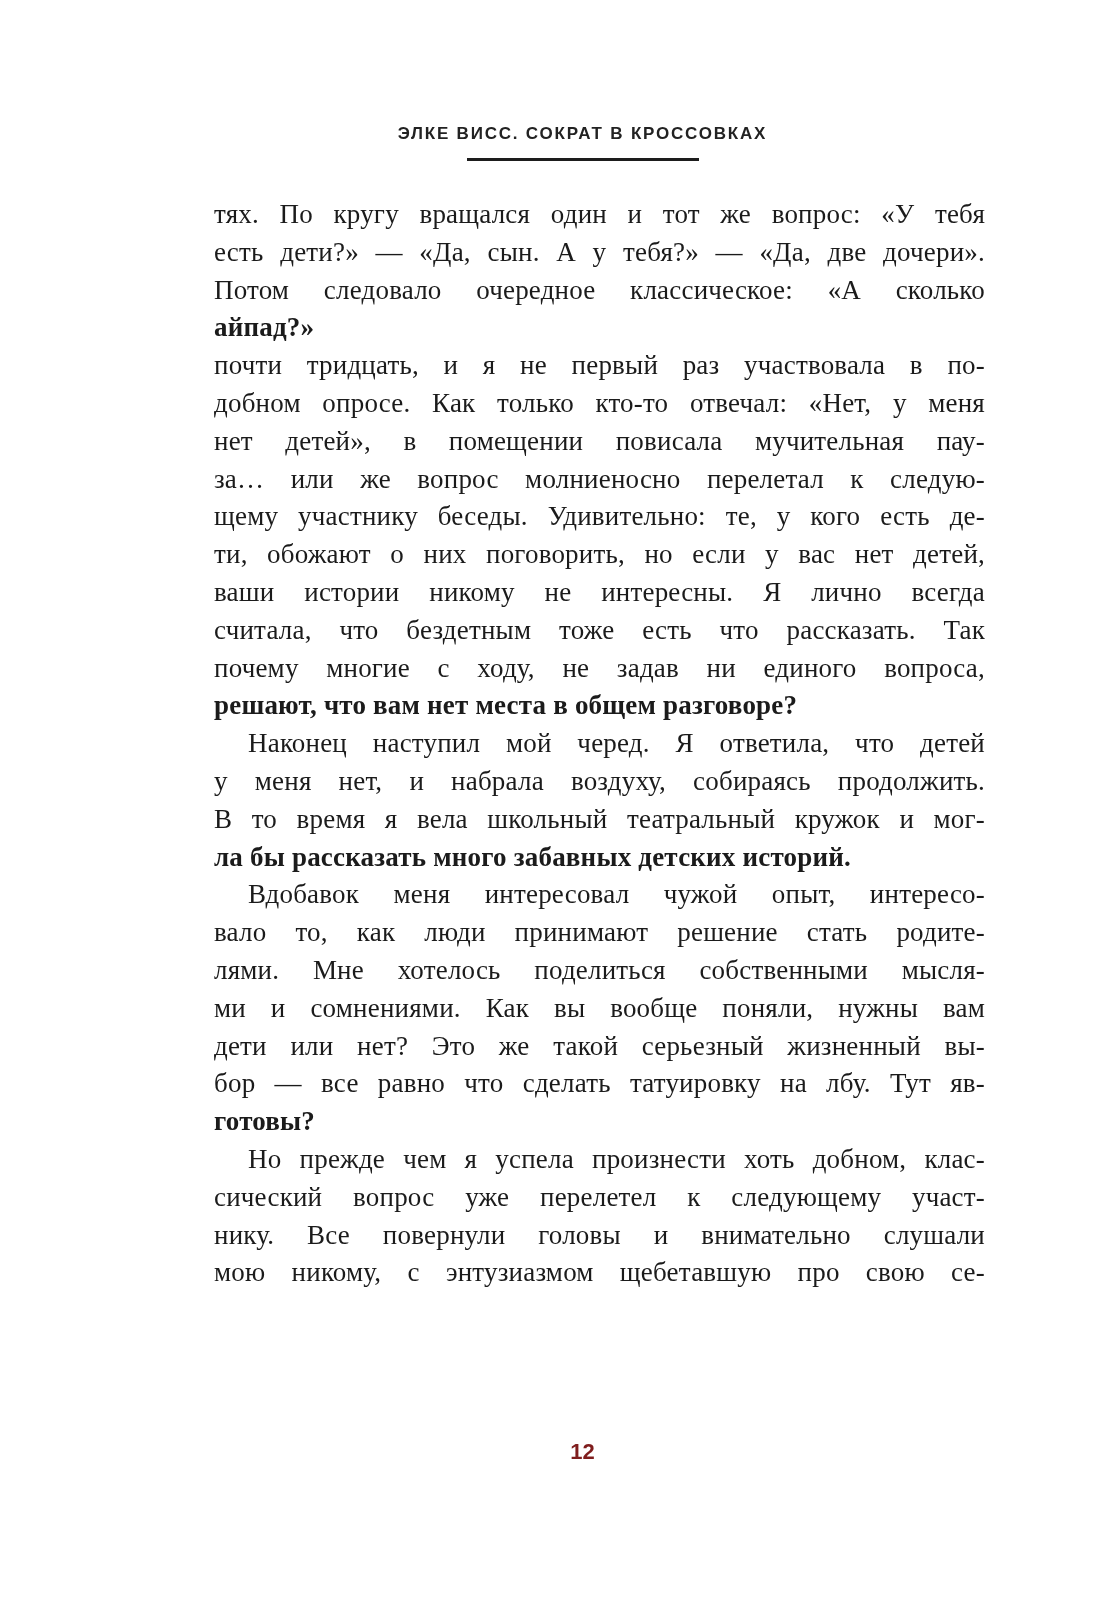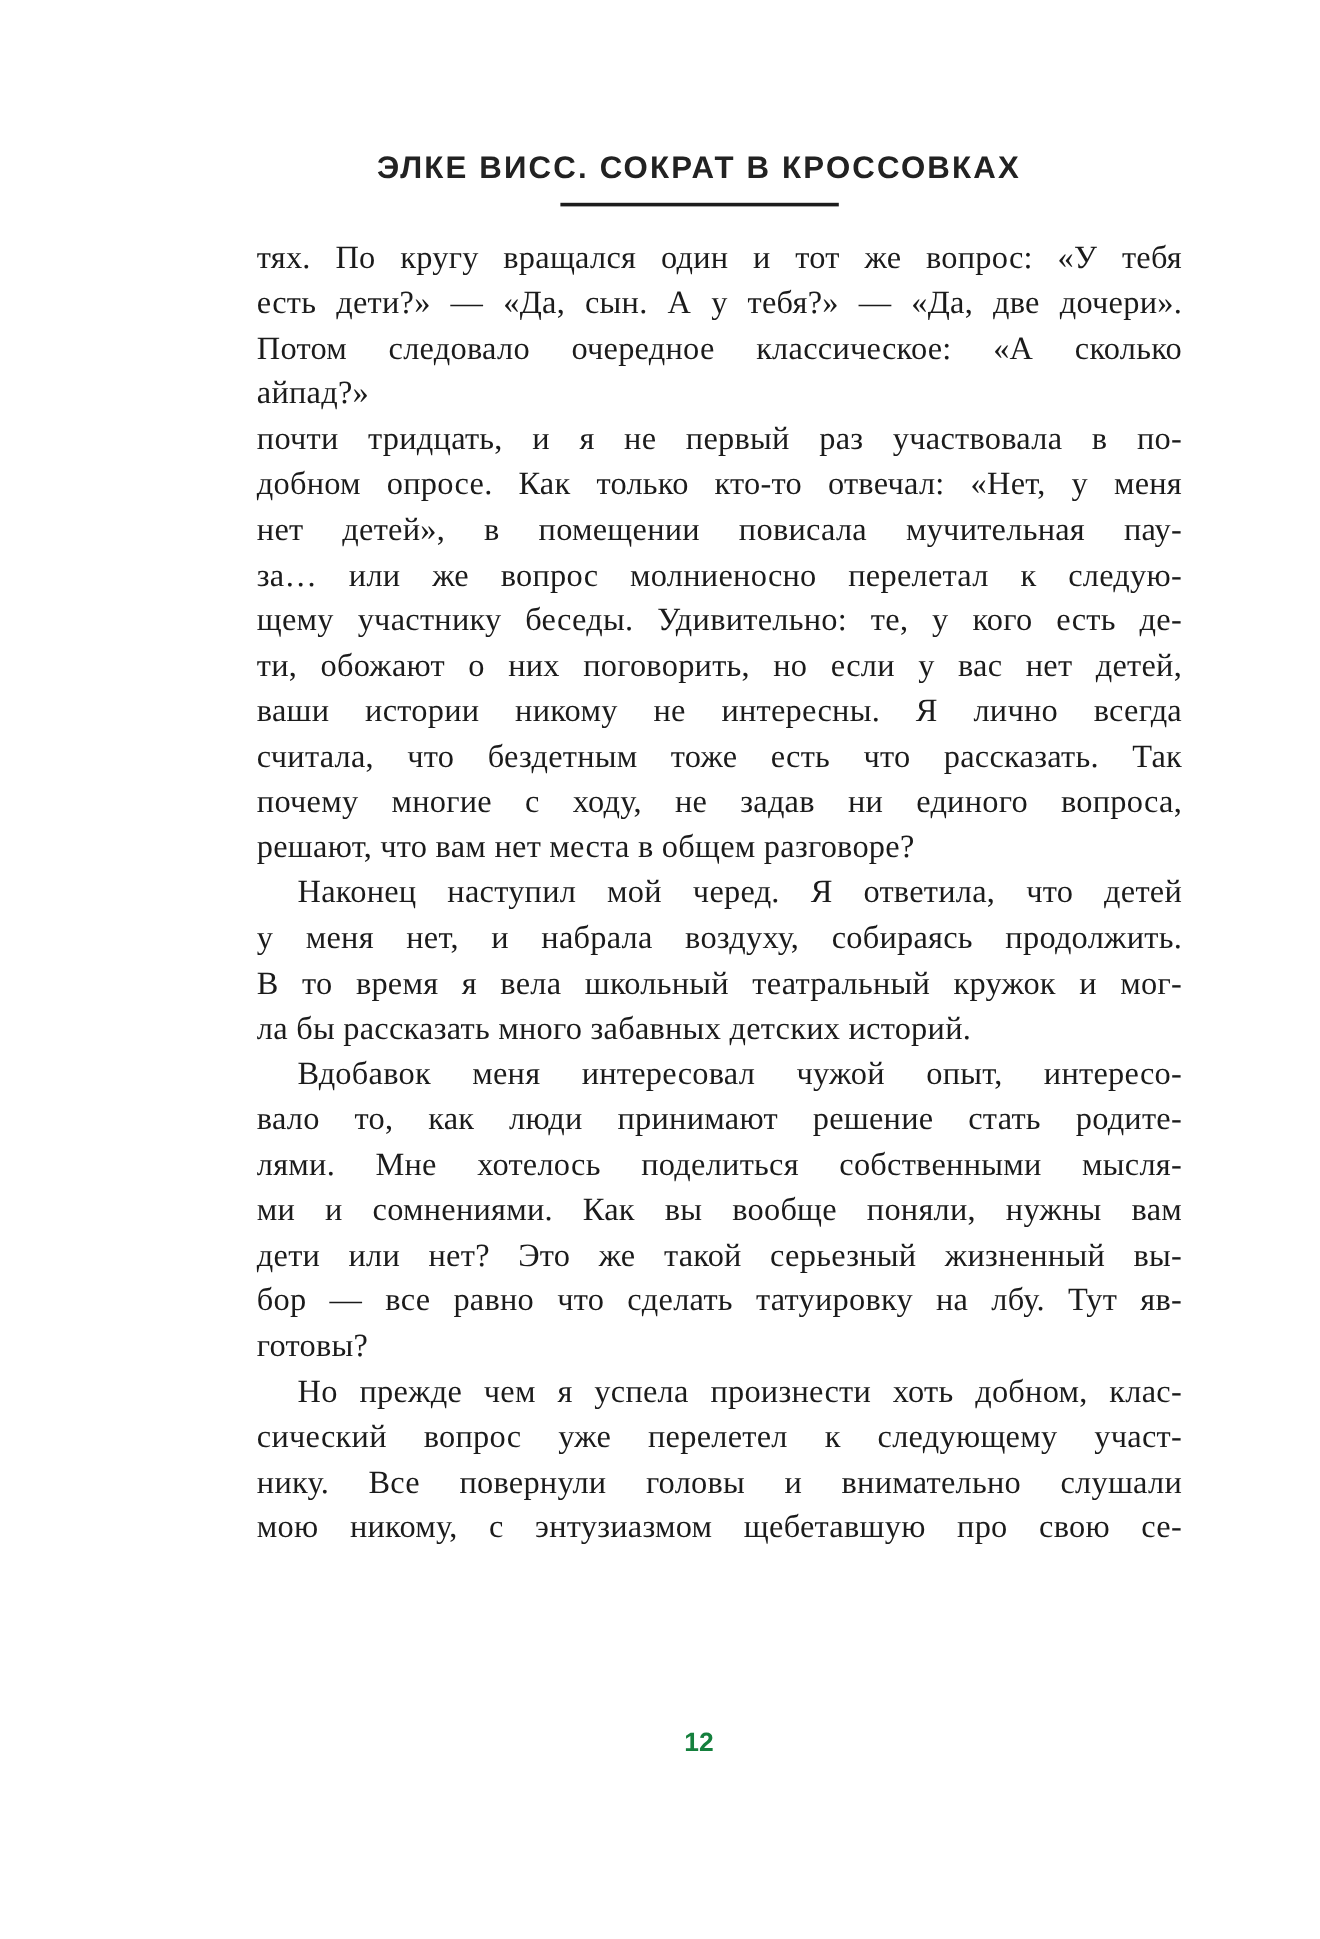--- a/index.html
+++ b/index.html
@@ -21,21 +21,21 @@
   .running-head {
     position: absolute;
     top: 124px;
     left: 180px;
     width: 805px;
     text-align: center;
   }
   .running-head-title {
     font-family: "Liberation Sans", "DejaVu Sans", sans-serif;
     font-weight: bold;
-    font-size: 26px;
+    font-size: 17px;
     letter-spacing: 1.8px;
     color: #222222;
     white-space: nowrap;
   }
   .head-rule {
     width: 232px;
     height: 3px;
     background: #1d1d1d;
     margin: 14px auto 0 auto;
   }
@@ -55,32 +55,33 @@
     text-align: justify;
     text-align-last: justify;
     white-space: normal;
     margin-left: 34px;
   }
   .line.indent {
     padding-left: 34px;
   }
   .line.para-end {
     text-align-last: left;
+    font-weight: bold;
   }
   
   .page-number {
     position: absolute;
     top: 1439px;
     left: 180px;
     width: 805px;
     text-align: center;
     font-family: "Liberation Sans", "DejaVu Sans", sans-serif;
     font-weight: bold;
     font-size: 22px;
-    color: #15803d;
+    color: #7f1d1d;
   }
 </style>
 </head>
 <body style="background: rgb(255, 255, 255);">
 
 <div class="book-page" style="background: rgb(255, 255, 255);">
 
   <div class="running-head">
     <div class="running-head-title">ЭЛКЕ ВИСС. СОКРАТ В КРОССОВКАХ</div>
     <div class="head-rule"></div>

